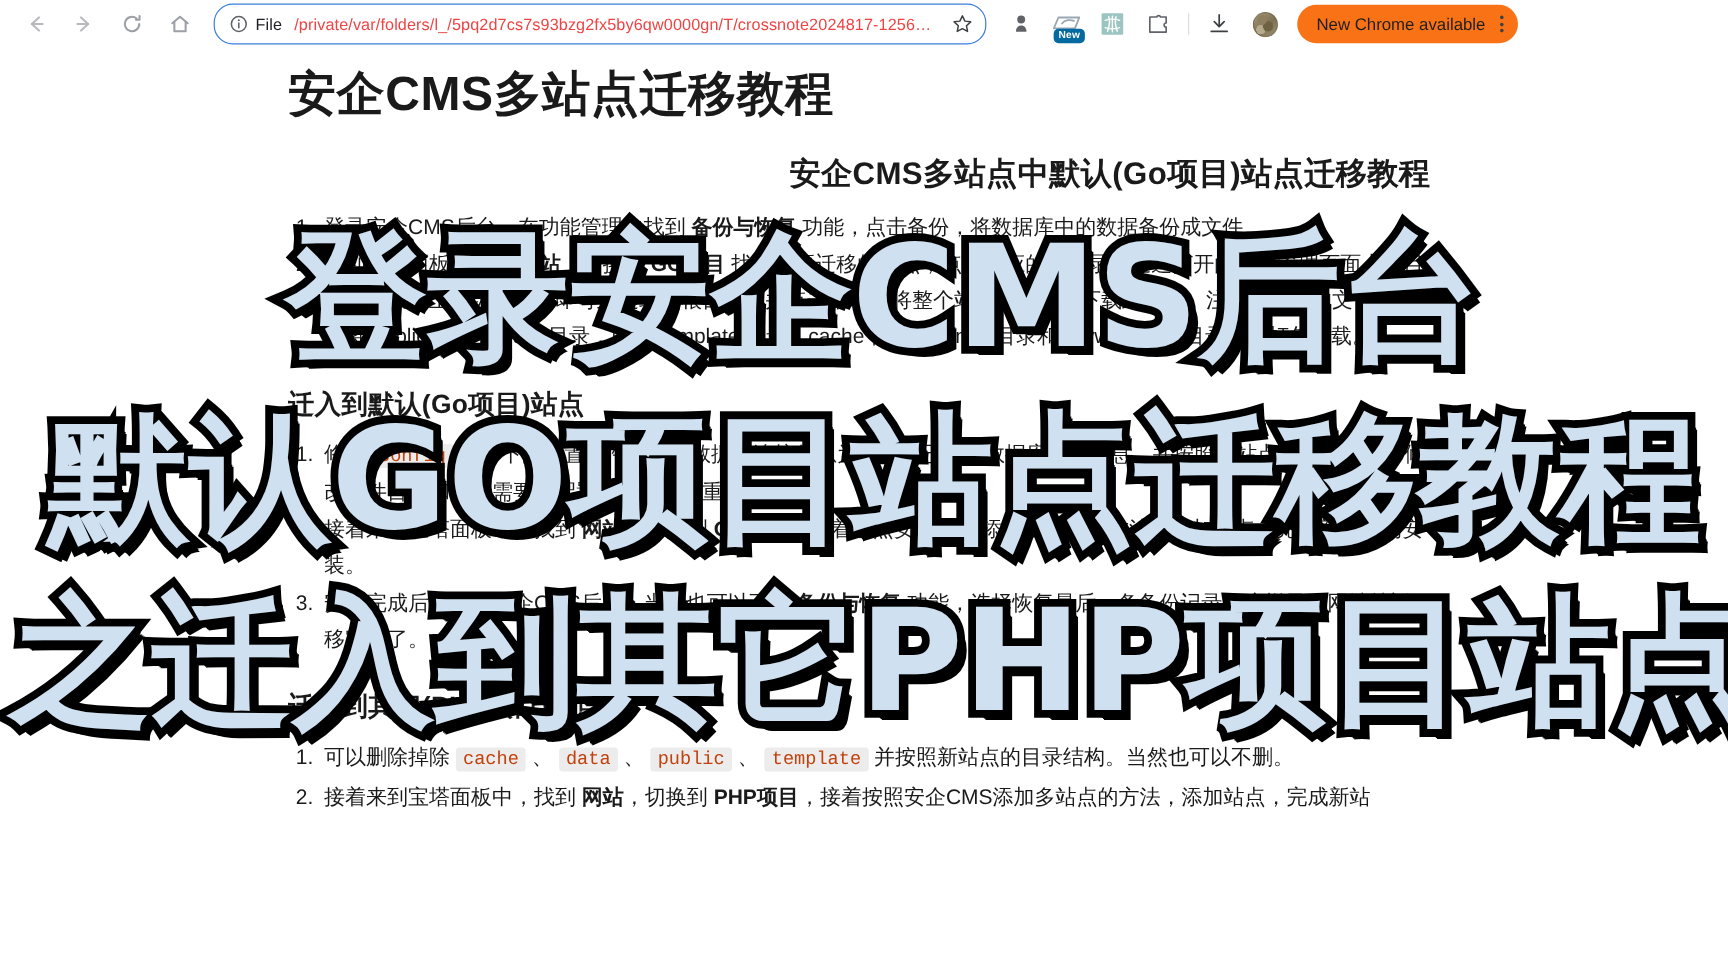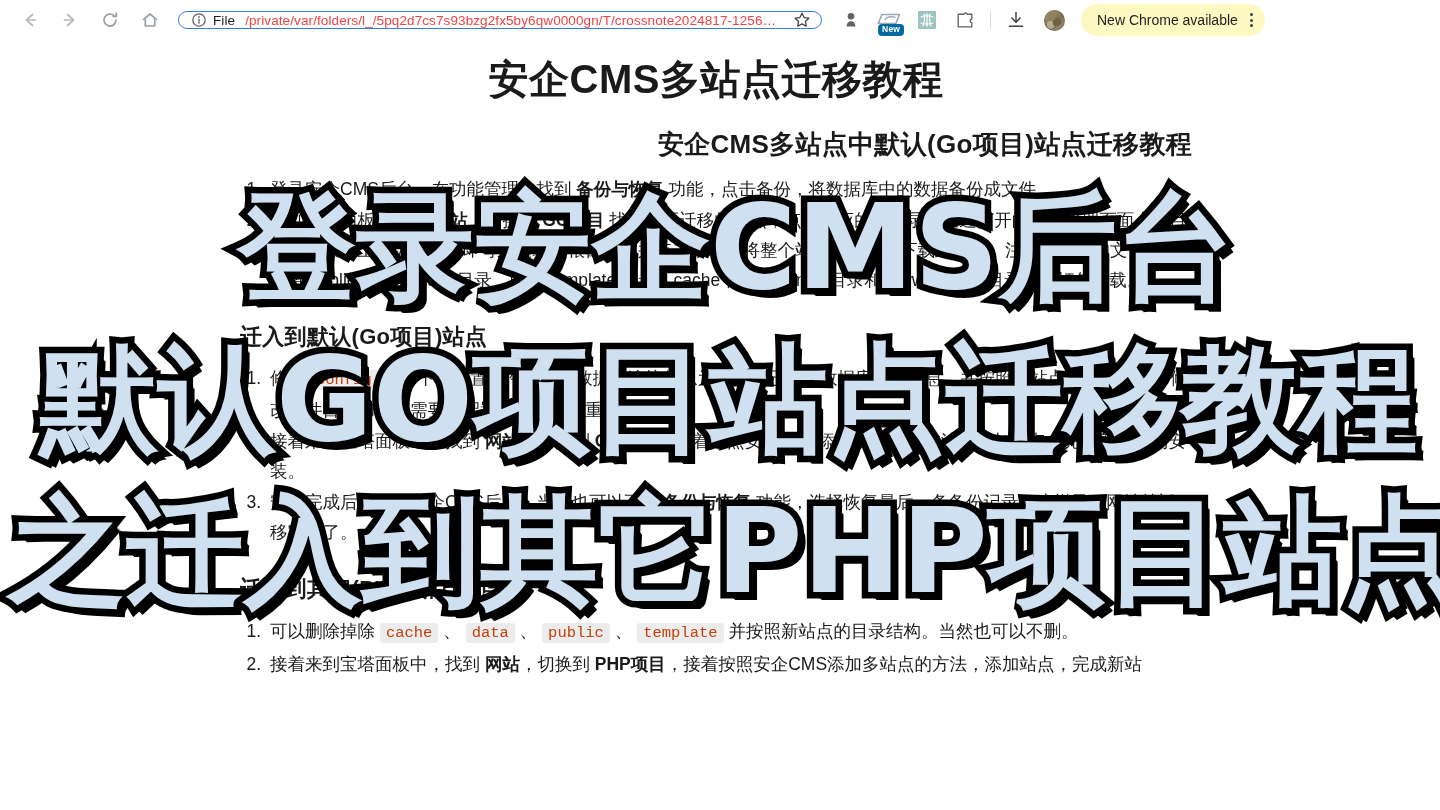--- a/index.html
+++ b/index.html
@@ -18,21 +18,21 @@
   }
   .nav-btn{
     width:40px; height:40px; display:flex; align-items:center; justify-content:center;
     cursor:pointer; flex:0 0 auto;
   }
   .nav-btn svg{ display:block; }
   .nav-btn.disabled svg{ stroke:#b7b9bc; }
   .nav-btn svg{ stroke:#9aa0a6; fill:none; stroke-width:1.7; stroke-linecap:round; stroke-linejoin:round; }
 
   .omnibox{
-    flex:0 0 auto; width:644px; height:18px; margin-left:8px;
+    flex:0 0 auto; width:644px; height:34px; margin-left:8px;
     border:1.6px solid #3b7ddd; border-radius:16px;
     display:flex; align-items:center; padding:0 6px 0 12px;
     background:#fff;
   }
   .omni-info{ width:16px; height:16px; flex:0 0 auto; margin-right:6px; }
   .omni-info svg{ display:block; }
   .omni-file{
     font-size:13.5px; color:#202124; margin-right:10px; flex:0 0 auto;
     letter-spacing:0.1px;
   }
@@ -62,39 +62,39 @@
     background:
       radial-gradient(circle at 35% 30%, #8e7f5e 0 22%, transparent 23%),
       radial-gradient(circle at 62% 58%, #6f6243 0 26%, transparent 27%),
       radial-gradient(circle at 30% 72%, #b6ac8d 0 20%, transparent 21%),
       linear-gradient(140deg,#a79a77 0%,#7d7154 55%,#9d9274 100%);
     border:1px solid rgba(0,0,0,.12);
   }
 
   .chrome-pill{
     display:flex; align-items:center; gap:10px;
-    background:#fef9c3; border-radius:16px; height:32px;
+    background:#f97316; border-radius:16px; height:32px;
     padding:0 10px 0 16px; margin-left:8px; cursor:pointer; flex:0 0 auto;
   }
   .chrome-pill-label{ font-size:14px; color:#1f1f1f; white-space:nowrap; }
   .kebab{ display:flex; flex-direction:column; gap:2.6px; align-items:center; padding:2px 2px;}
   .kebab i{ width:3px; height:3px; border-radius:50%; background:#3c4043; display:block; }
 
   
   .page{
     position:absolute; top:40px; left:0; width:1440px; height:770px;
     background:#ffffff; overflow:hidden;
   }
   .doc{
     position:absolute; left:240px; top:0; width:952px;
     color:#1a1a1a;
   }
   h1.doc-title{
     font-size:40px; font-weight:700; line-height:1.25;
-    margin-top:14px; letter-spacing:0.5px;text-align:center;
+    margin-top:14px; letter-spacing:0.5px;
   }
   h2.doc-h2{
     font-size:26px; font-weight:700; line-height:1.3;
     margin-top:24px; letter-spacing:0.3px;text-align:right;
   }
   h3.doc-h3{
     font-size:22px; font-weight:700; line-height:1.3;
     margin-top:28px; letter-spacing:0.3px;
   }
   ol.doc-list{

